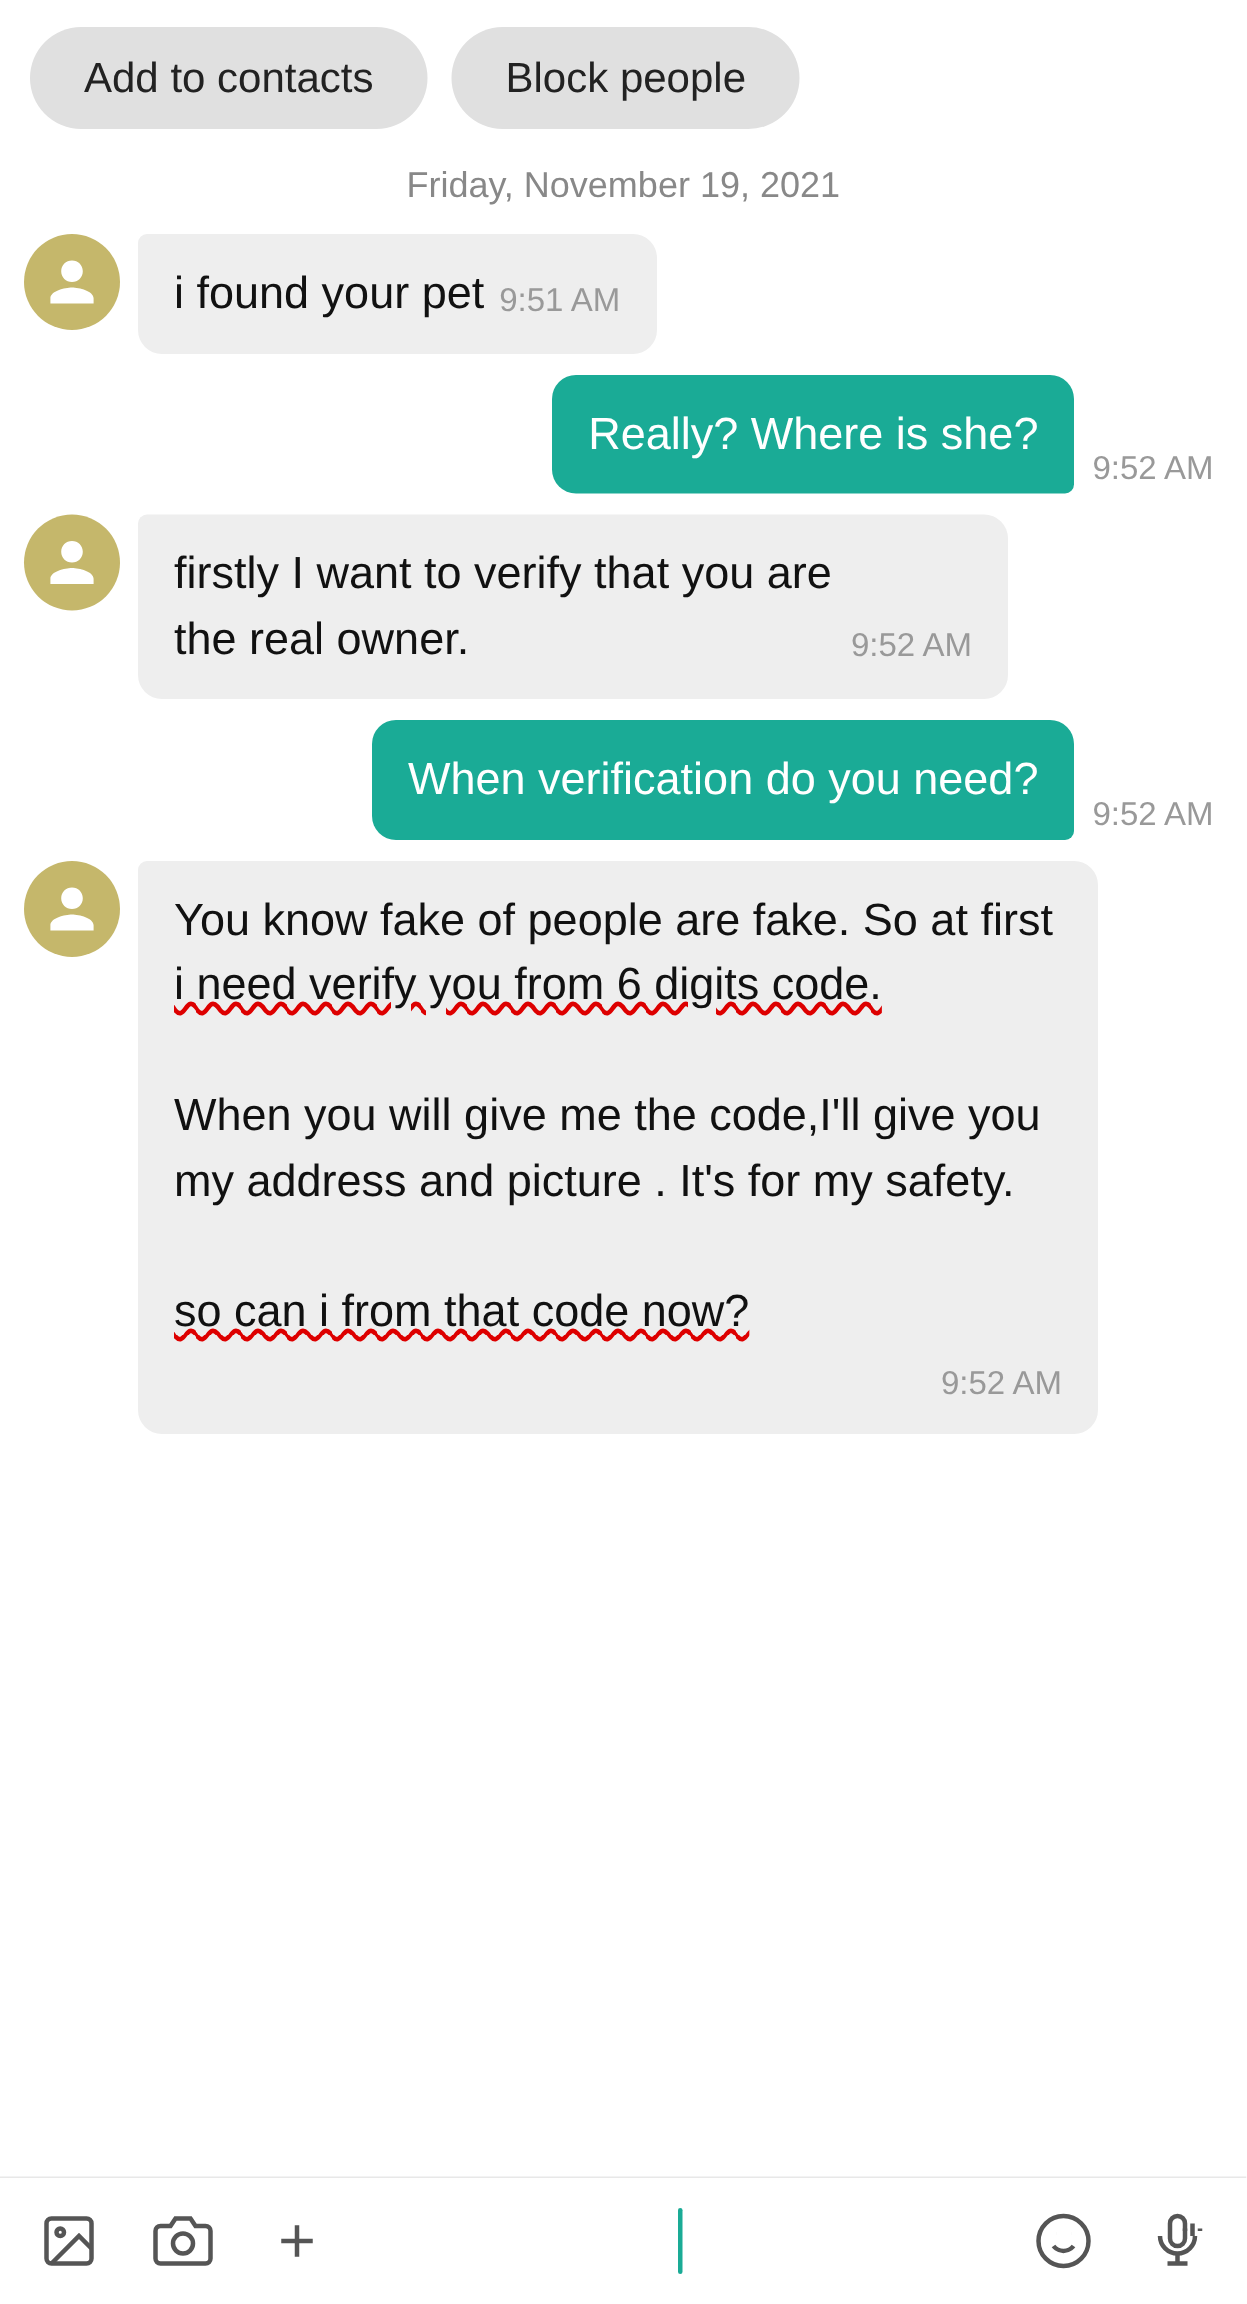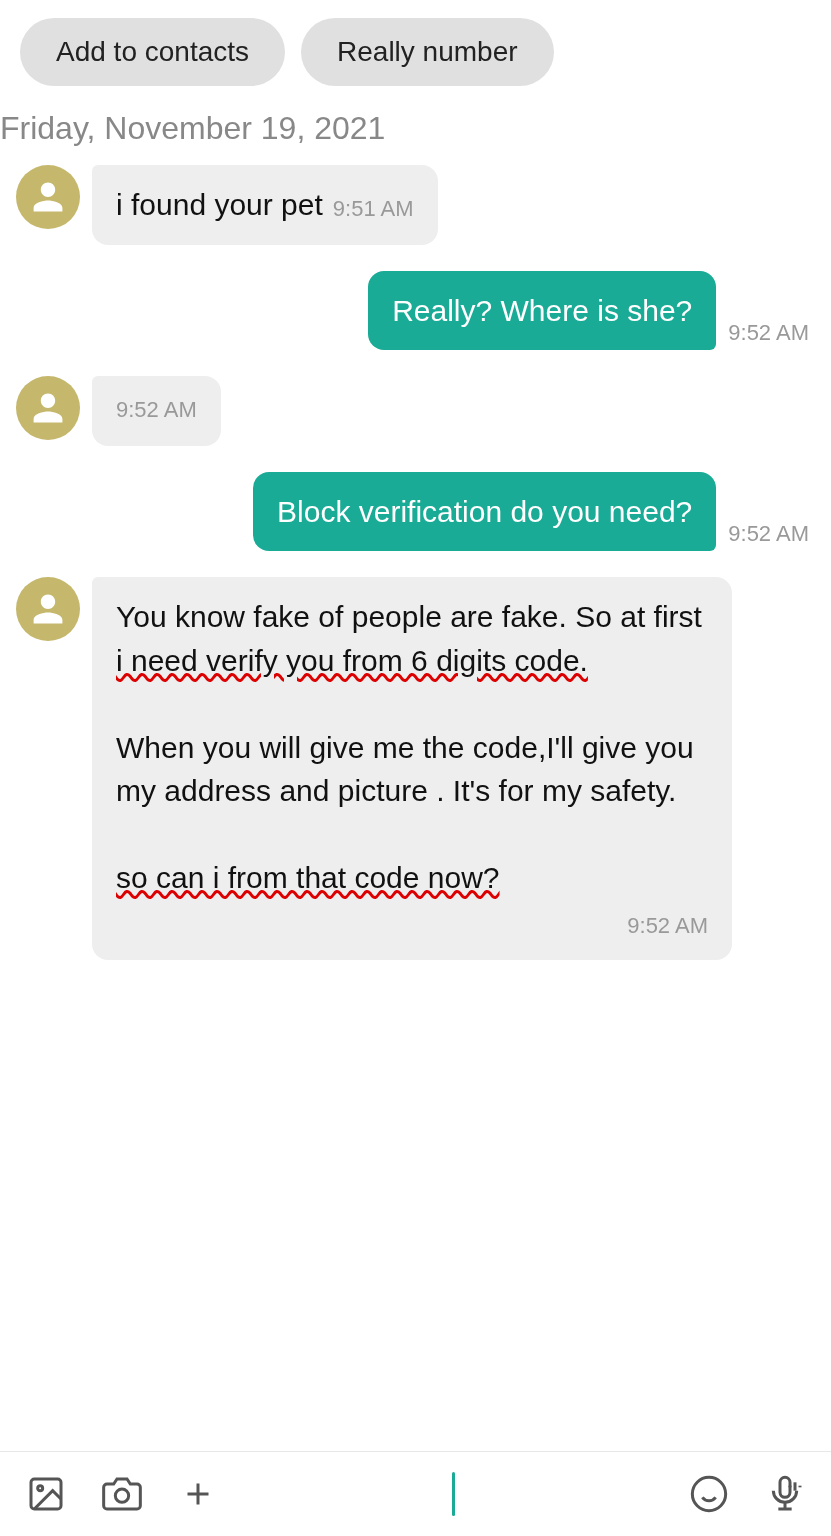--- a/index.html
+++ b/index.html
@@ -26,32 +26,32 @@
       border: none;
       border-radius: 40px;
       padding: 18px 36px;
       font-size: 28px;
       color: #222;
       cursor: pointer;
       font-weight: 400;
     }
 
     .date-label {
-      text-align: left;
+      text-align: center;
       color: #888;
-      font-size: 32px;
+      font-size: 24px;
       margin: 8px 0 18px 0;
     }
 
     .messages-area {
       flex: 1;
       display: flex;
       flex-direction: column;
       padding: 0 16px;
-      gap: 26px;
+      gap: 14px;
     }
 
     .msg-row {
       display: flex;
       align-items: flex-start;
       gap: 12px;
     }
 
     .msg-row.outgoing {
       flex-direction: row-reverse;
@@ -180,21 +180,21 @@
 
     .mic-icon {
       margin-left: auto;
     }
   </style>
 </head>
 <body>
 
 <div class="top-actions">
   <button class="action-btn">Add to contacts</button>
-  <button class="action-btn">Really number</button>
+  <button class="action-btn">Block people</button>
 </div>
 
 <div class="date-label">Friday, November 19, 2021</div>
 
 <div class="messages-area">
 
   <div class="msg-row">
     <div class="avatar">
       <svg viewBox="0 0 24 24" xmlns="http://www.w3.org/2000/svg">
         <path d="M12 12c2.7 0 4.8-2.1 4.8-4.8S14.7 2.4 12 2.4 7.2 4.5 7.2 7.2 9.3 12 12 12zm0 2.4c-3.2 0-9.6 1.6-9.6 4.8v2.4h19.2v-2.4c0-3.2-6.4-4.8-9.6-4.8z"></path>
@@ -221,31 +221,32 @@
 
   <div class="msg-row">
     <div class="avatar">
       <svg viewBox="0 0 24 24" xmlns="http://www.w3.org/2000/svg">
         <path d="M12 12c2.7 0 4.8-2.1 4.8-4.8S14.7 2.4 12 2.4 7.2 4.5 7.2 7.2 9.3 12 12 12zm0 2.4c-3.2 0-9.6 1.6-9.6 4.8v2.4h19.2v-2.4c0-3.2-6.4-4.8-9.6-4.8z"></path>
       </svg>
     </div>
     <div class="bubble-wrap">
       <div class="bubble incoming">
         <div class="bubble-with-time">
+          <span>firstly I want to verify that you are the real owner.</span>
           <span class="bubble-inline-time">9:52 AM</span>
         </div>
       </div>
     </div>
   </div>
 
   <div class="msg-row outgoing">
     <span class="time-left">9:52 AM</span>
     <div class="bubble-wrap">
       <div class="bubble outgoing">
-        <span>Block verification do you need?</span>
+        <span>When verification do you need?</span>
       </div>
     </div>
   </div>
 
   <div class="msg-row">
     <div class="avatar">
       <svg viewBox="0 0 24 24" xmlns="http://www.w3.org/2000/svg">
         <path d="M12 12c2.7 0 4.8-2.1 4.8-4.8S14.7 2.4 12 2.4 7.2 4.5 7.2 7.2 9.3 12 12 12zm0 2.4c-3.2 0-9.6 1.6-9.6 4.8v2.4h19.2v-2.4c0-3.2-6.4-4.8-9.6-4.8z"></path>
       </svg>
     </div>

